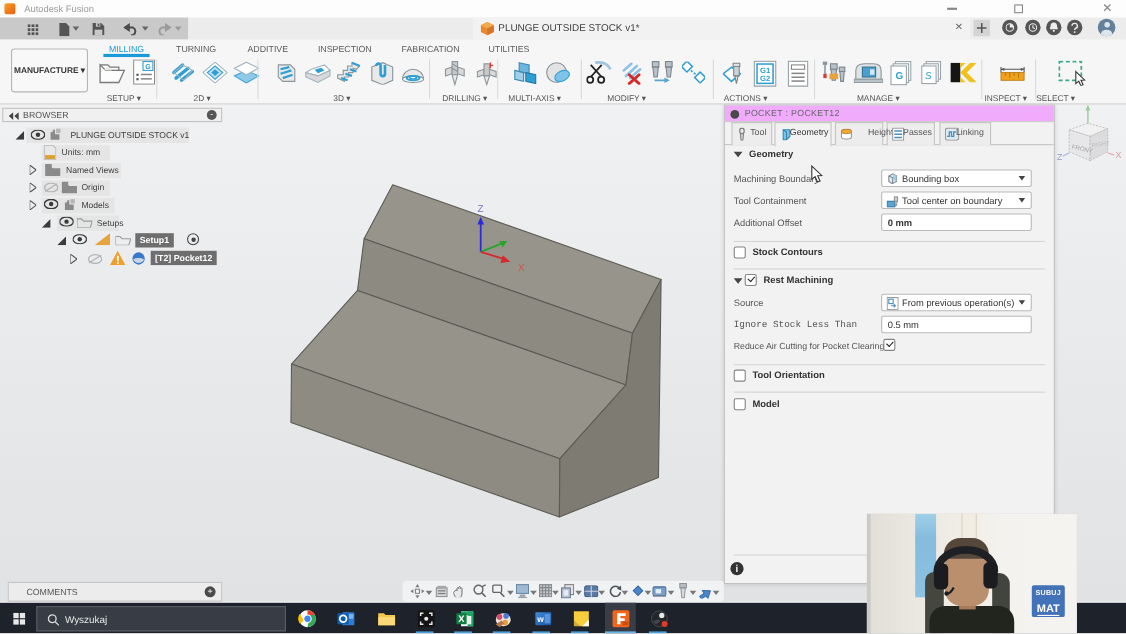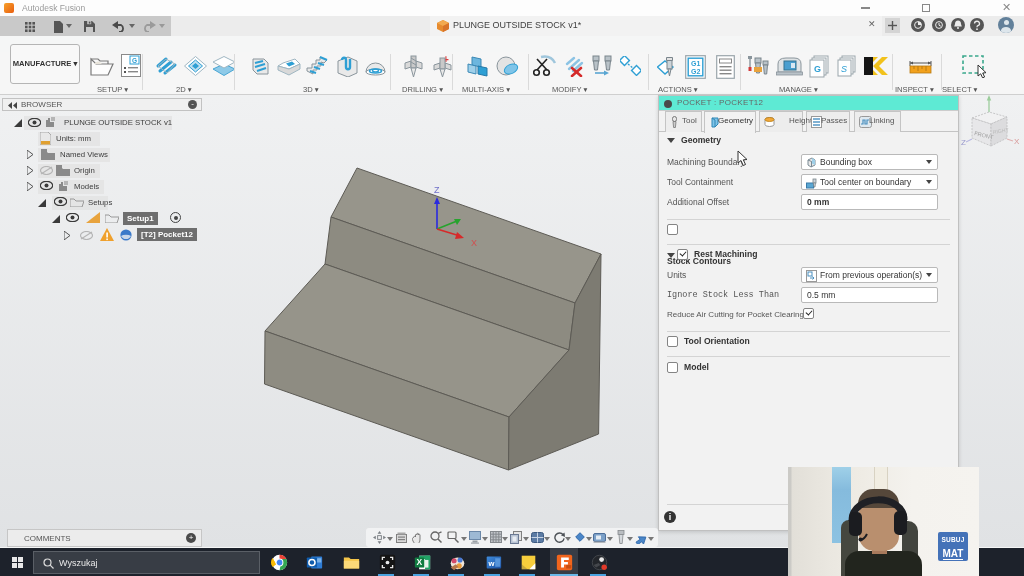--- a/index.html
+++ b/index.html
@@ -25,21 +25,21 @@
 .ric{position:absolute;top:55px;}
 
 #bheader{left:2px;top:98px;width:200px;height:13px;background:#f0f0f0;border:1px solid #c2c2c2;font-size:8px;color:#555;line-height:11px;}
 .brow{position:absolute;height:13px;font-size:7.8px;color:#3c3c3c;white-space:nowrap;padding-top:1px;}
 .bbg{position:absolute;height:14px;background:rgba(225,225,225,.75);}
 .chip{position:absolute;height:13px;background:#6e6e6e;color:#fff;font-size:8px;font-weight:bold;padding:0 4px;line-height:13px;}
 
 #canvas{left:0;top:95px;width:1024px;height:452px;background:linear-gradient(#f0f1f2,#e0e2e4);}
 
 #panel{left:658px;top:95px;width:301px;height:436px;background:#f2f2f2;border:1px solid #c0c0c0;box-shadow:0 1px 4px rgba(0,0,0,.15);}
-#phead{left:0;top:0;width:299px;height:15px;background:#5eead4;border-bottom:1px solid #cccccc;font-size:8px;color:#666;letter-spacing:.3px;}
+#phead{left:0;top:0;width:299px;height:15px;background:#f0abfc;border-bottom:1px solid #cccccc;font-size:8px;color:#666;letter-spacing:.3px;}
 #ptabs{left:0;top:15px;width:299px;height:21px;border-bottom:1px solid #c4c4c4;}
 .ptab{position:absolute;top:0;height:21px;border:1px solid #c4c4c4;border-bottom:none;background:#ededed;font-size:8.5px;color:#555;line-height:20px;white-space:nowrap;}
 .ptab.active{background:#f2f2f2;height:22px;color:#333;}
 .plabel{position:absolute;font-size:8.5px;color:#555;white-space:nowrap;}
 .pbold{position:absolute;font-size:8.6px;font-weight:bold;color:#333;white-space:nowrap;}
 .pdrop{position:absolute;left:142px;width:137px;height:16px;background:#fff;border:1px solid #b9b9b9;border-radius:2px;font-size:8.5px;color:#333;line-height:14px;}
 .pdrop .dc{position:absolute;right:5px;top:5px;border-left:3px solid transparent;border-right:3px solid transparent;border-top:4px solid #444;}
 .phr{position:absolute;left:8px;width:283px;height:1px;background:#d4d4d4;}
 .cb{position:absolute;width:11px;height:11px;background:#fff;border:1px solid #848484;border-radius:2px;}
 .cb.ck::after{content:"";position:absolute;left:2px;top:1px;width:5px;height:3px;border-left:1.6px solid #222;border-bottom:1.6px solid #222;transform:rotate(-48deg);}
@@ -156,20 +156,29 @@
       <svg class="abs" style="left:970px;top:2px" width="14" height="14">
         <path d="M4.5 5.5 a2.5 2.3 0 1 1 3.4 2.2 q-0.9 0.4 -0.9 1.5" fill="none" stroke="#ececec" stroke-width="1.3"></path>
         <circle cx="7" cy="11.2" r="0.9" fill="#ececec"></circle>
       </svg>
   <div class="abs" style="left:998px;top:1px;width:16px;height:16px;border-radius:50%;background:#62809a;overflow:hidden;">
         <div style="position:absolute;left:5.5px;top:3px;width:5px;height:5px;border-radius:50%;background:#dde6ec;"></div>
         <div style="position:absolute;left:3px;top:9.5px;width:10px;height:7px;border-radius:50% 50% 0 0;background:#dde6ec;"></div>
       </div>
 </div>
 
+<div class="abs" id="ribtabs">
+  <div class="rtab" style="left:99px;color:#1a9bd7;">MILLING</div>
+  <div class="abs" style="left:94px;top:13px;width:42px;height:2.5px;background:#1a9bd7;"></div>
+  <div class="rtab" style="left:160px;">TURNING</div>
+  <div class="rtab" style="left:225px;">ADDITIVE</div>
+  <div class="rtab" style="left:289px;">INSPECTION</div>
+  <div class="rtab" style="left:365px;">FABRICATION</div>
+  <div class="rtab" style="left:444px;">UTILITIES</div>
+</div>
 
 <div class="abs" id="ribbon"></div>
 <div class="abs" id="manuf">MANUFACTURE ▾</div>
 <div id="ribicons">
   <svg class="ric" style="left:90px;" width="25" height="22" viewBox="0 0 25 22">
         <path d="M1 4 h7 l2 2 h8 v3" fill="none" stroke="#7a7a7a" stroke-width="1.2"></path>
         <path d="M1 4 v16 h17 l5 -11 h-17 z" fill="#fdfdfd" stroke="#7a7a7a" stroke-width="1.2"></path>
         <path d="M4 9 q4 -5 8 0 z" fill="#e8e4da"></path>
       </svg>
   <svg class="ric" style="left:121px;top:54px" width="20" height="23" viewBox="0 0 20 23">
@@ -547,26 +556,26 @@
   <div class="plabel" style="left:8px;top:81px;">Tool Containment</div>
   <div class="pdrop" style="top:78px;"><svg class="abs" style="left:4px;top:2px" width="12" height="12" viewBox="0 0 12 12">
           <rect x="0.5" y="6" width="7" height="5" fill="#5aa6d2" stroke="#3a7aa8"></rect>
           <rect x="7" y="2" width="3" height="4" fill="#ccd4d9" stroke="#7a858c" stroke-width=".8"></rect>
           <path d="M7.5 6 h2 l-0.5 4 h-1 z" fill="#e3e3e3" stroke="#7a858c" stroke-width=".8"></path>
         </svg><span style="margin-left:18px;">Tool center on boundary</span><span class="dc"></span></div>
   <div class="plabel" style="left:8px;top:101px;">Additional Offset</div>
   <div class="pdrop" style="top:98px;"><span style="margin-left:5px;font-weight:bold;">0 mm</span></div>
   <div class="phr" style="top:123px;"></div>
   <div class="cb" style="left:8px;top:128px;"></div>
-  <div class="pbold" style="left:8px;top:128px;margin-top:32px;">Stock Contours</div>
+  <div class="pbold" style="left:25px;top:128px;">Stock Contours</div>
   <div class="phr" style="top:148px;"></div>
   <div class="tri" style="left:8px;top:157px;"></div>
   <div class="cb ck" style="left:18px;top:153px;"></div>
   <div class="pbold" style="left:35px;top:153px;">Rest Machining</div>
-  <div class="plabel" style="left:8px;top:174px;">Units</div>
+  <div class="plabel" style="left:8px;top:174px;">Source</div>
   <div class="pdrop" style="top:171px;"><svg class="abs" style="left:4px;top:2px" width="11" height="12" viewBox="0 0 11 12">
           <rect x="0.5" y="0.5" width="10" height="11" fill="#fff" stroke="#999"></rect>
           <rect x="2" y="2" width="4" height="4" fill="none" stroke="#4a90c0"></rect>
           <path d="M4 8 l4 0 m-1.5 -1.5 l1.5 1.5 l-1.5 1.5" fill="none" stroke="#4a90c0"></path>
         </svg><span style="margin-left:18px;">From previous operation(s)</span><span class="dc"></span></div>
   <div class="plabel" style="left:8px;top:194px;font-family:Liberation Mono, monospace;">Ignore Stock Less Than</div>
   <div class="pdrop" style="top:191px;"><span style="margin-left:5px;">0.5 mm</span></div>
   <div class="plabel" style="left:8px;top:214px;font-size:8px;">Reduce Air Cutting for Pocket Clearing</div>
   <div class="cb ck" style="left:144px;top:212px;"></div>
   <div class="phr" style="top:235px;"></div>

